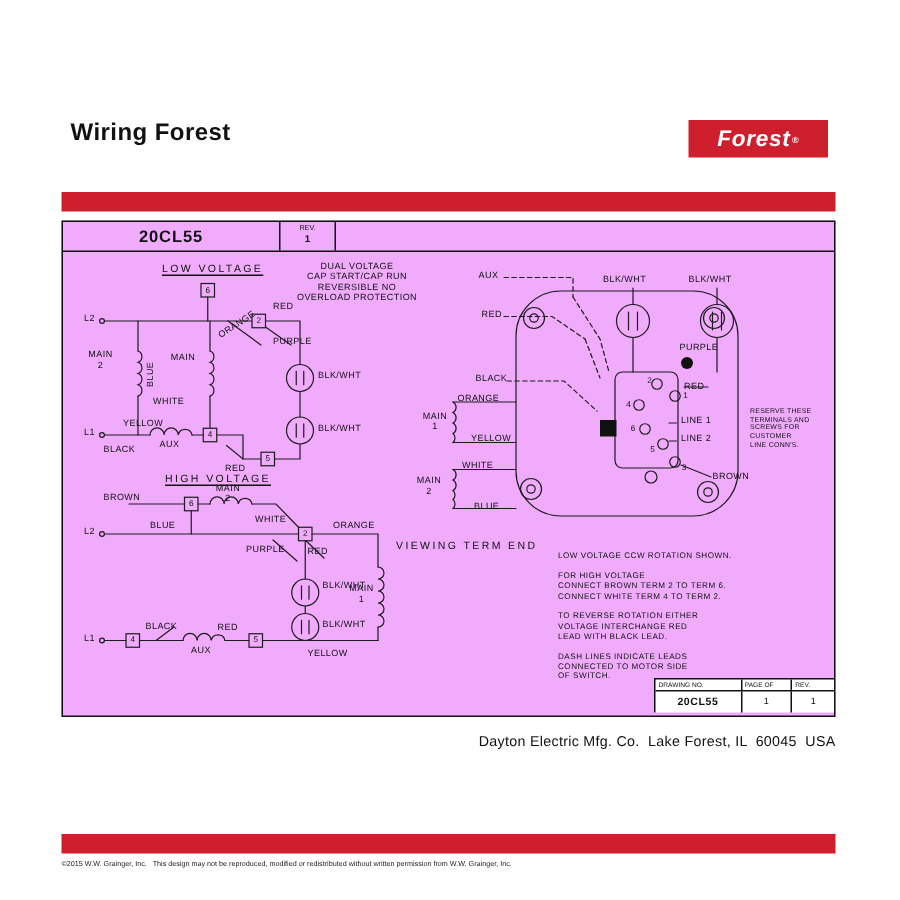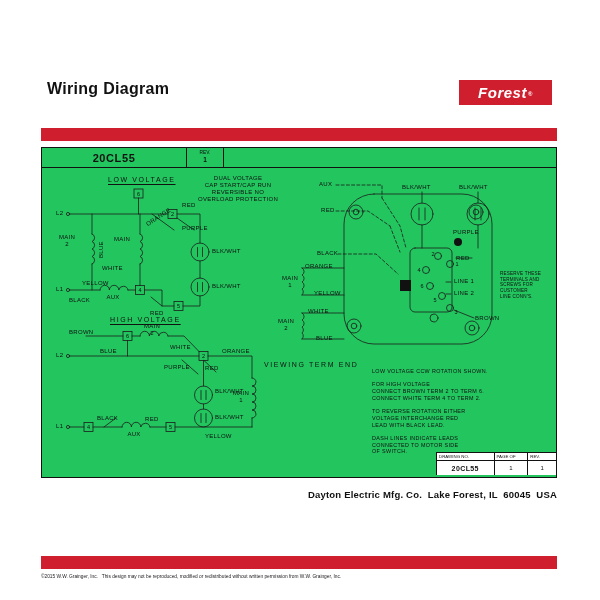--- a/index.html
+++ b/index.html
@@ -3,21 +3,21 @@
 <meta charset="utf-8">
 <style>
   *{margin:0;padding:0;box-sizing:border-box}
   html,body{width:600px;height:600px;background:#fff;font-family:"Liberation Sans",sans-serif;color:#111;position:relative;overflow:hidden}
   .page-title{position:absolute;left:47px;top:80px;font-size:16px;font-weight:bold;letter-spacing:.3px}
   .brand{position:absolute;left:459px;top:80px;width:93px;height:25px;background:#cf1f2e;color:#fff;display:flex;align-items:center;justify-content:center;font-weight:bold;font-style:italic;font-size:15px;letter-spacing:.5px}
   .brand sup{font-size:6px;font-style:normal;margin:3px 0 0 1px}
   .red-bar{position:absolute;left:41px;width:516px;height:13px;background:#cf1f2e}
   .red-bar.top{top:128px}
   .red-bar.bottom{top:556px}
-  .frame{position:absolute;left:41px;top:147px;width:516px;height:331px;border:1.6px solid #111;background:#22c55e}
+  .frame{position:absolute;left:41px;top:147px;width:516px;height:331px;border:1.6px solid #111;background:#f0abfc}
   .frame-header{height:20px;border-bottom:1.2px solid #111;display:flex}
   .model-cell{width:145px;border-right:1.2px solid #111;display:flex;align-items:center;justify-content:center;font-weight:bold;font-size:11px;letter-spacing:.6px}
   .rev-cell{width:37px;border-right:1.2px solid #111;display:flex;flex-direction:column;align-items:center;justify-content:center;line-height:1}
   .rev-label{font-size:4.8px}
   .rev-value{font-size:6.5px;margin-top:1px;font-weight:bold}
   .drawing-area{position:relative;height:307px}
   .drawing-area svg{position:absolute;left:0;top:0}
   .dlabel{position:absolute;font-size:6px;line-height:1.15;letter-spacing:.3px;white-space:pre;color:#111}
   .dlabel.c{transform:translateX(-50%);text-align:center}
   .dlabel.num{transform:translateX(-50%);font-size:5.5px;letter-spacing:0}
@@ -29,27 +29,27 @@
   .dlabel.note{font-size:5.4px;line-height:1.24;letter-spacing:.35px}
   .title-block{position:absolute;right:0;bottom:0;width:120px;border-top:1.2px solid #111;border-left:1.2px solid #111;background:#fff}
   .tb-row{display:flex}
   .tb-cell{border-right:.8px solid #111;display:flex;align-items:center;padding:1px 2px}
   .tb-row .tb-cell:last-child{border-right:none}
   .tb-c1{width:58px}.tb-c2{width:34px}.tb-c3{width:28px}
   .tb-head .tb-cell{font-size:4.4px;height:8px;border-bottom:.8px solid #111}
   .tb-val .tb-cell{height:14px;justify-content:center}
   .tb-model{font-size:7px;font-weight:bold;letter-spacing:.4px}
   .tb-num{font-size:6px}
-  .footer-company{position:absolute;top:489px;right:43px;font-size:9.5px;font-weight:bold;letter-spacing:.2px;white-space:pre}
+  .footer-company{position:absolute;top:489px;right:43px;font-size:9.5px;font-weight:normal;letter-spacing:.2px;white-space:pre}
   .copyright{position:absolute;left:41px;top:574px;font-size:4.8px;color:#222;white-space:pre}
 </style>
 </head>
 <body>
 
-<h1 class="page-title">Wiring Diagram</h1>
+<h1 class="page-title">Wiring Forest</h1>
 
 <div class="brand" style="background: rgb(207, 31, 46);">
   <span>Forest</span>
     <sup>®</sup>
 </div>
 
 <div class="red-bar top" style="background: rgb(207, 31, 46);"></div>
 
 <div class="frame">
   <div class="frame-header">

